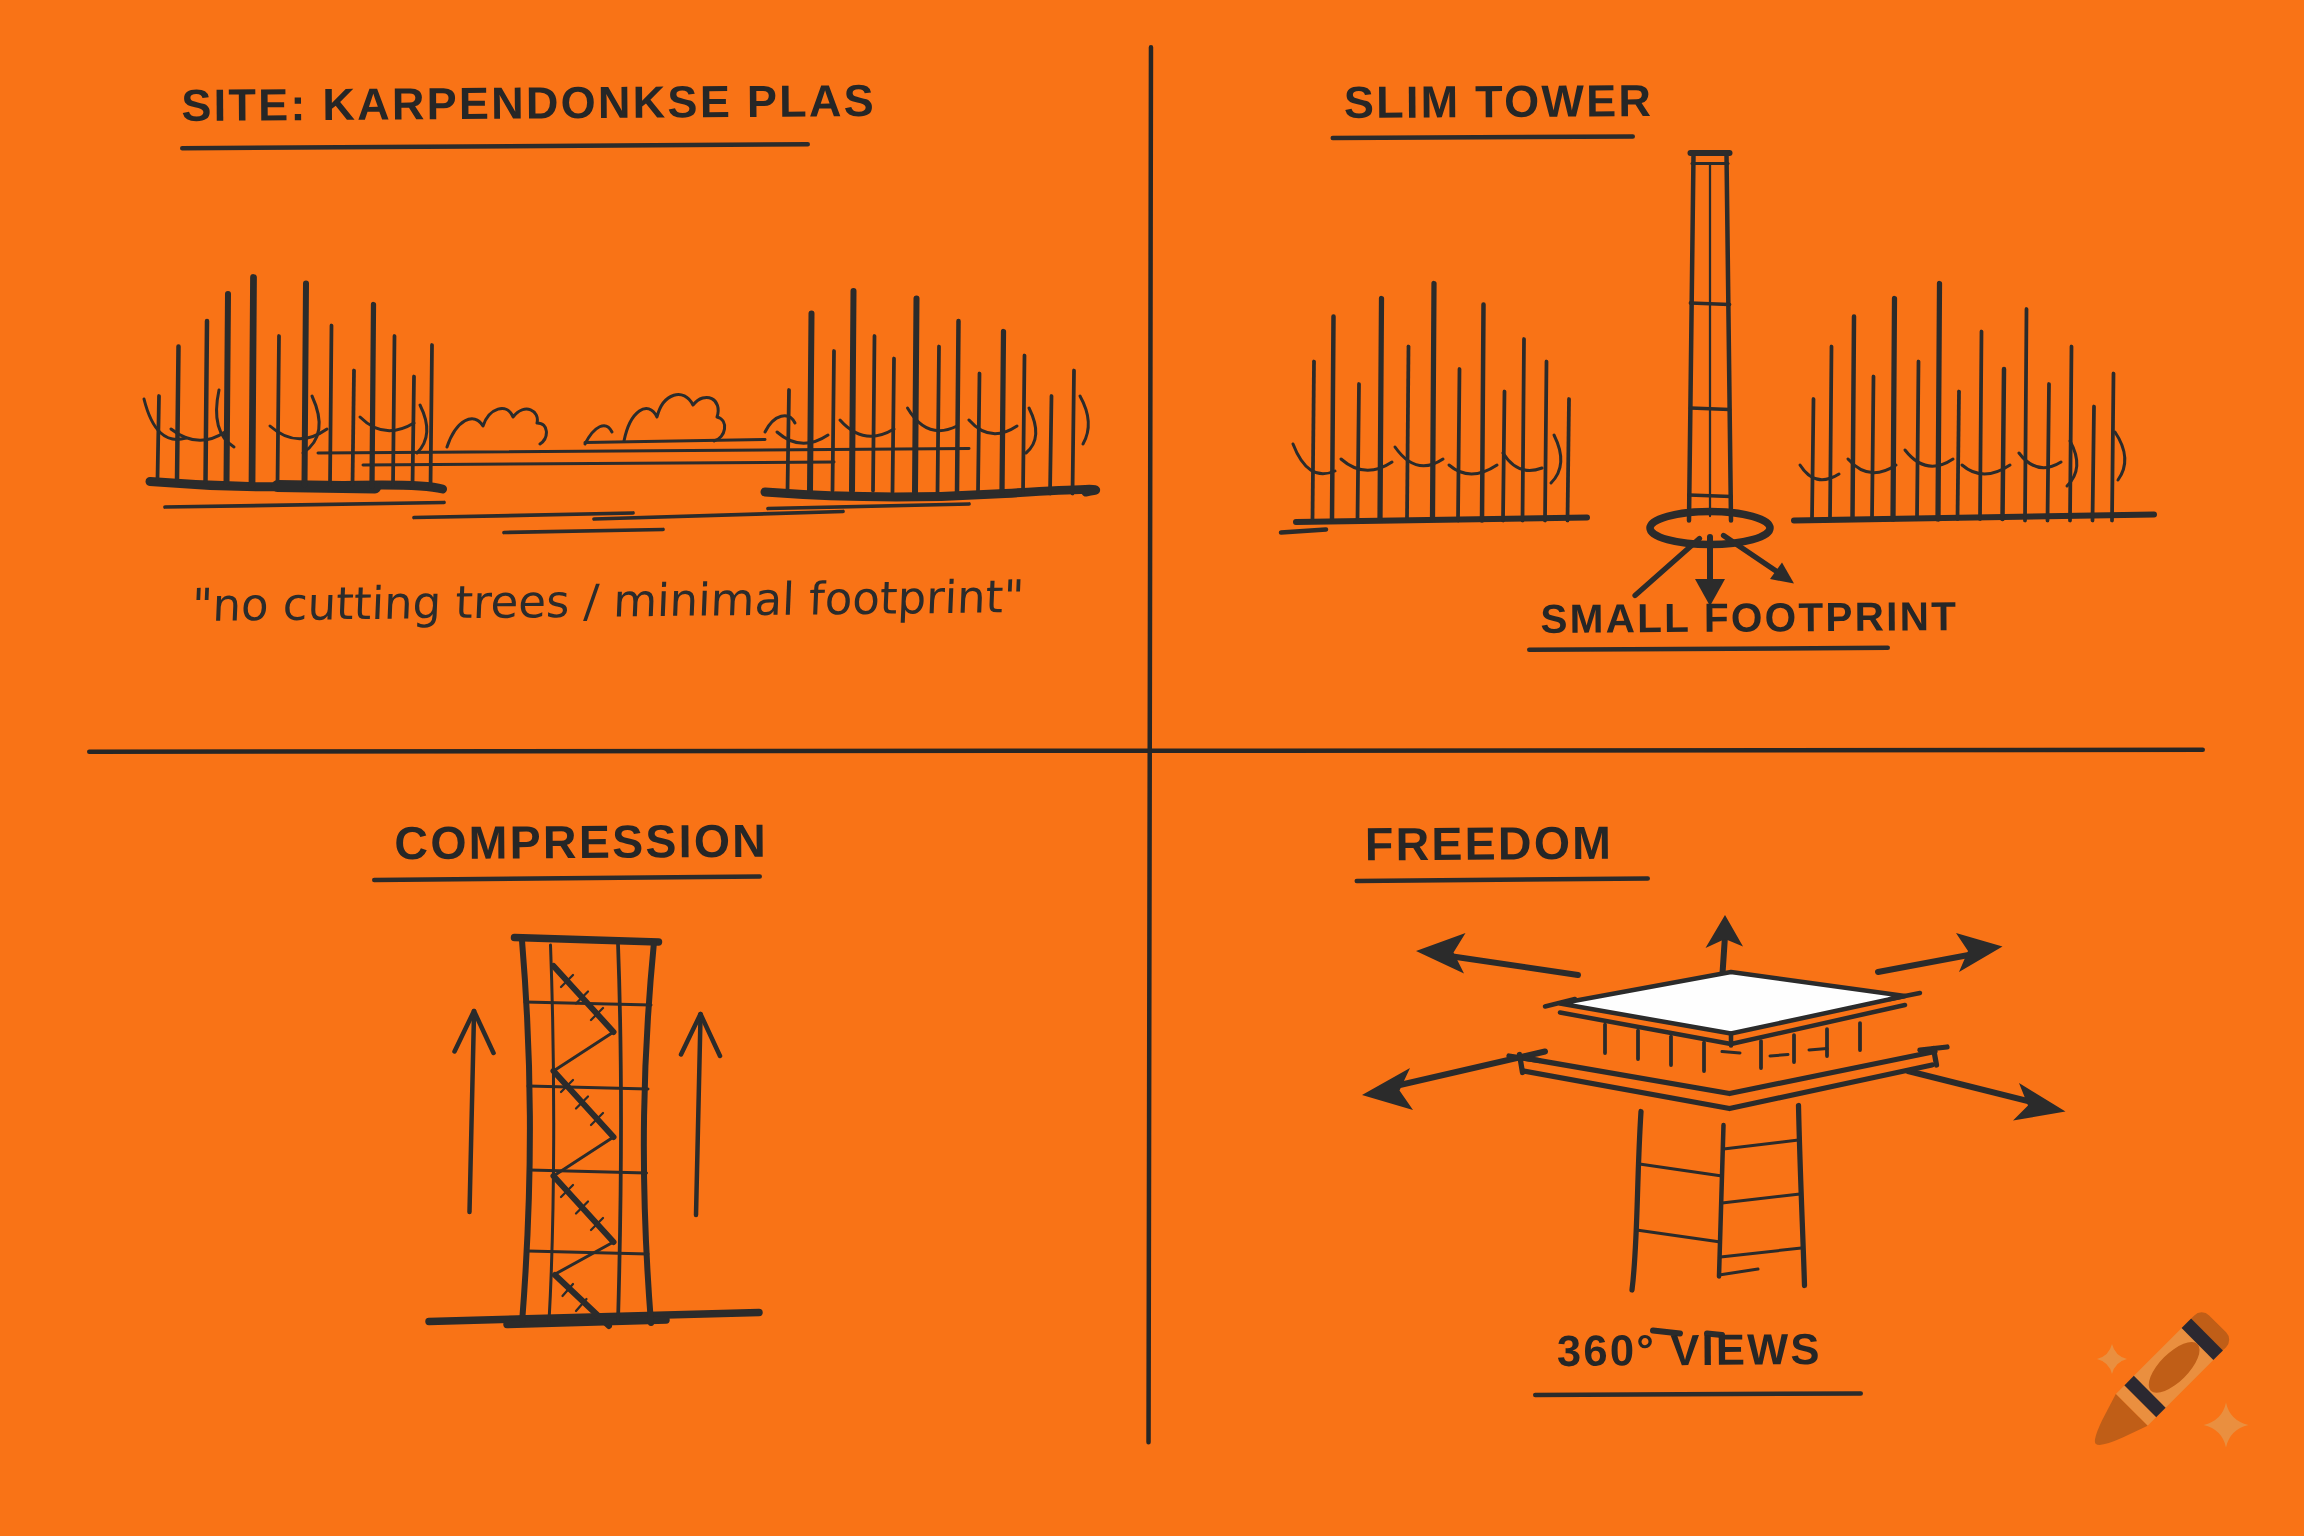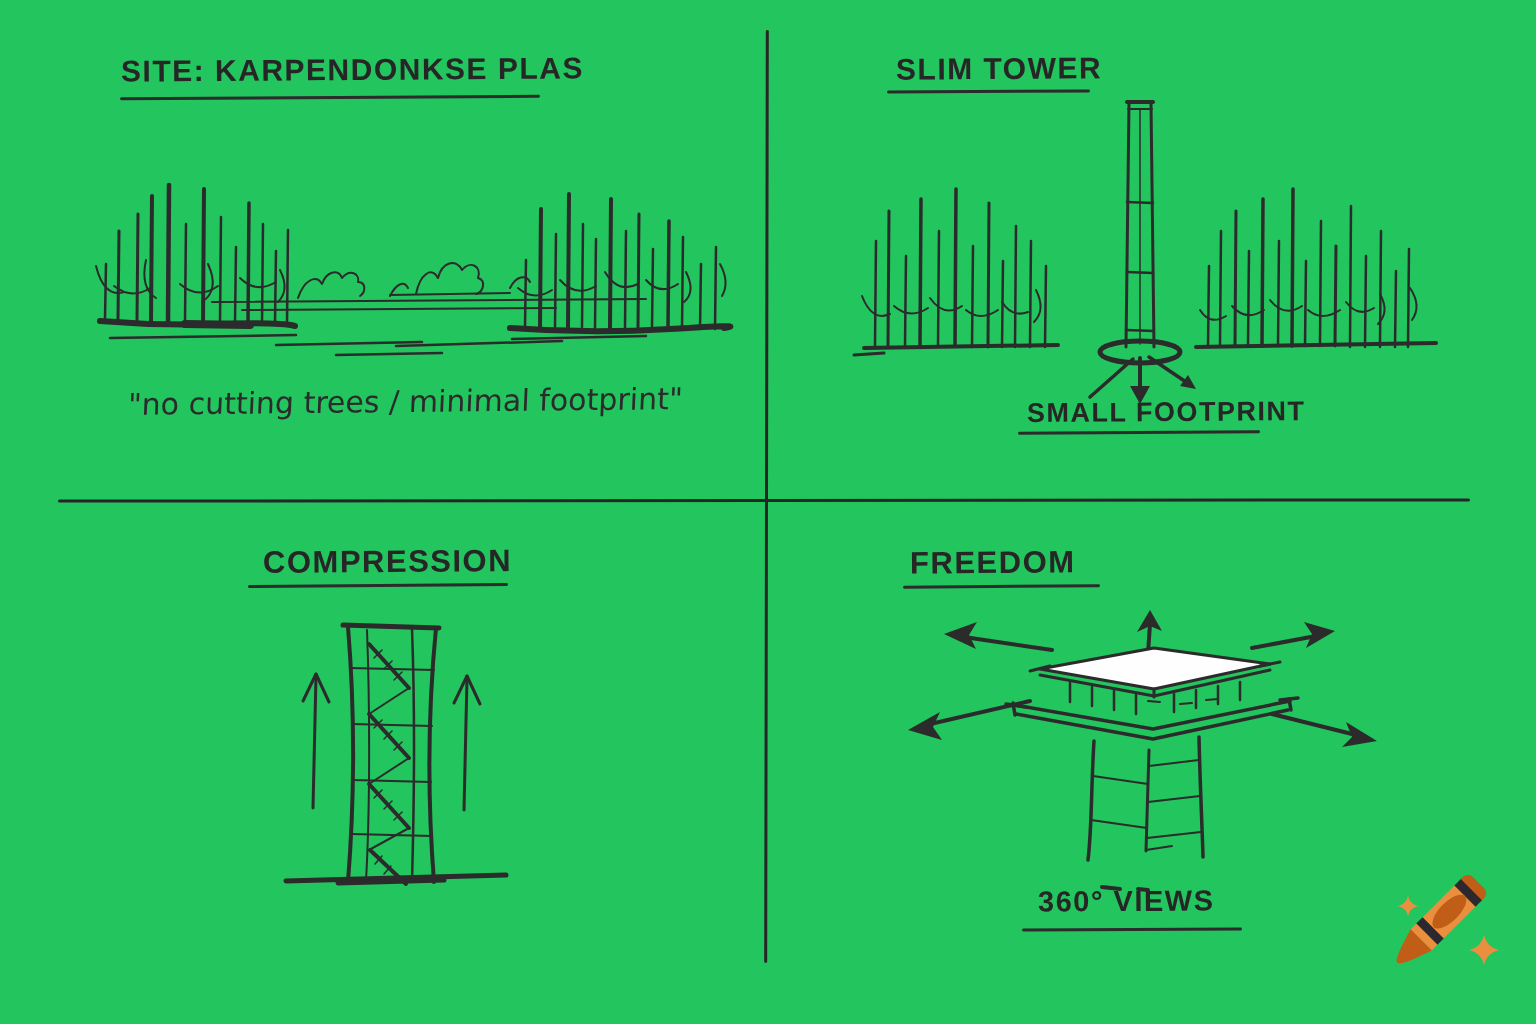--- a/index.html
+++ b/index.html
@@ -1,19 +1,19 @@
 <!DOCTYPE html>
 <html><head>
 <meta charset="utf-8">
 <style>
   html,body{margin:0;padding:0;background:#e8e8e8;}
   #canvas{
     position:relative;
     width:1536px;height:1024px;
-    background:#22c55e;
+    background:#f97316;
     overflow:hidden;
     font-family:"Liberation Sans", sans-serif;
     color:#2b2b2b;
   }
   .divider{position:absolute;background:#262626;border-radius:2px;}
   .hand-title{
     position:absolute;
     font-weight:700;
     letter-spacing:1.5px;
     color:#262626;

